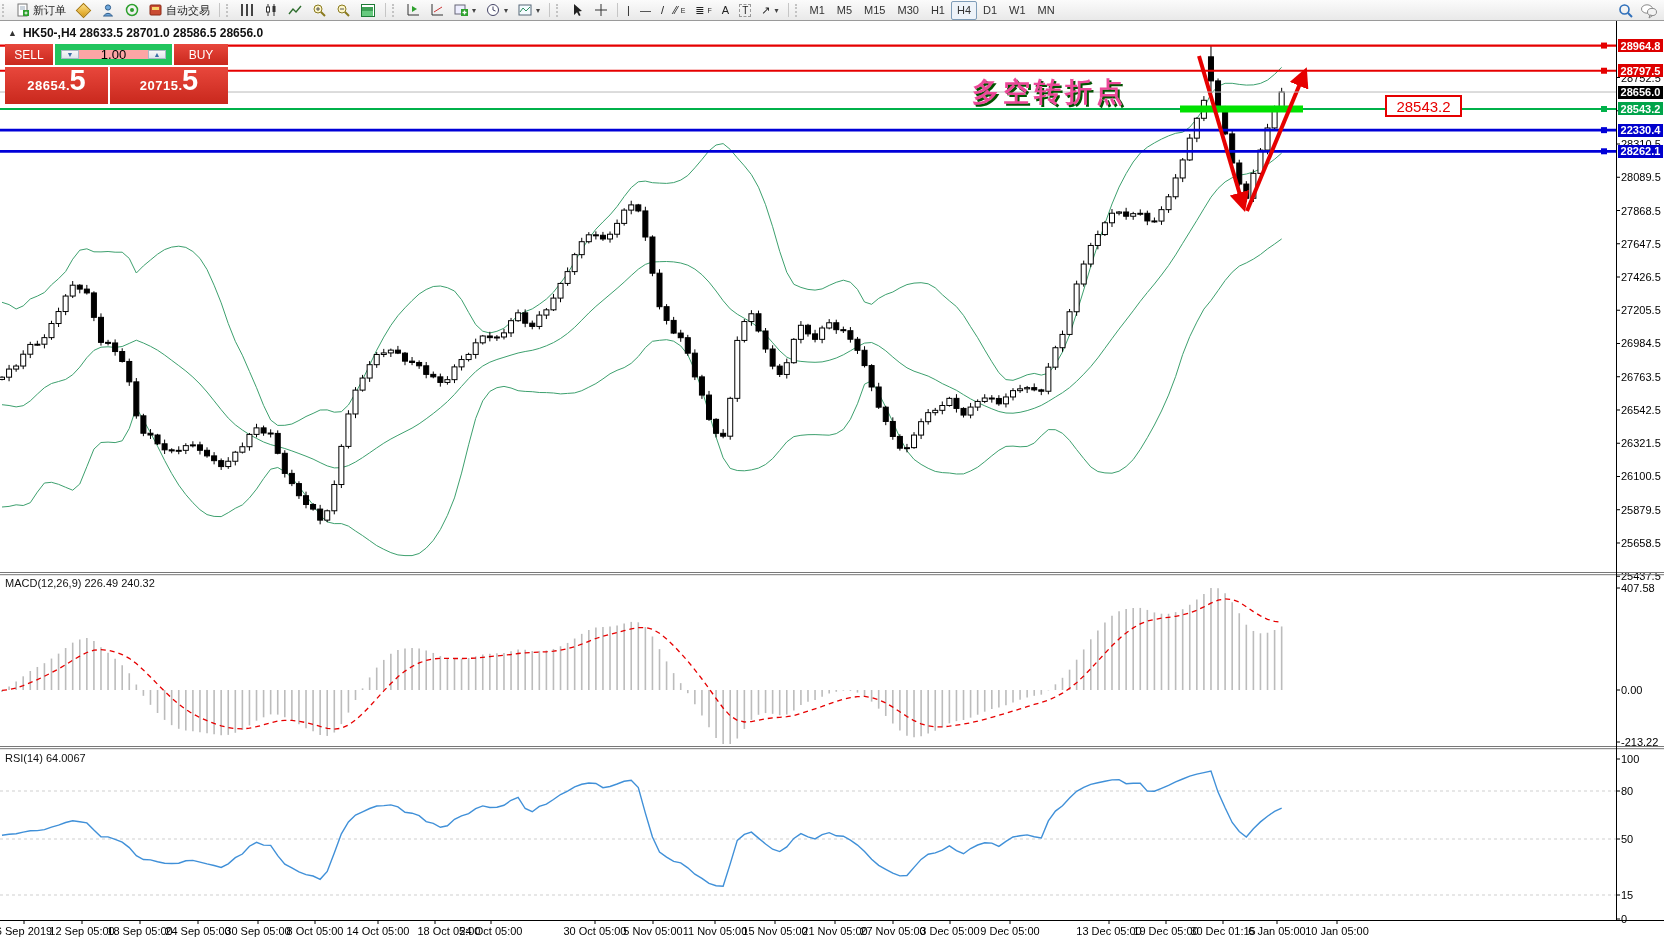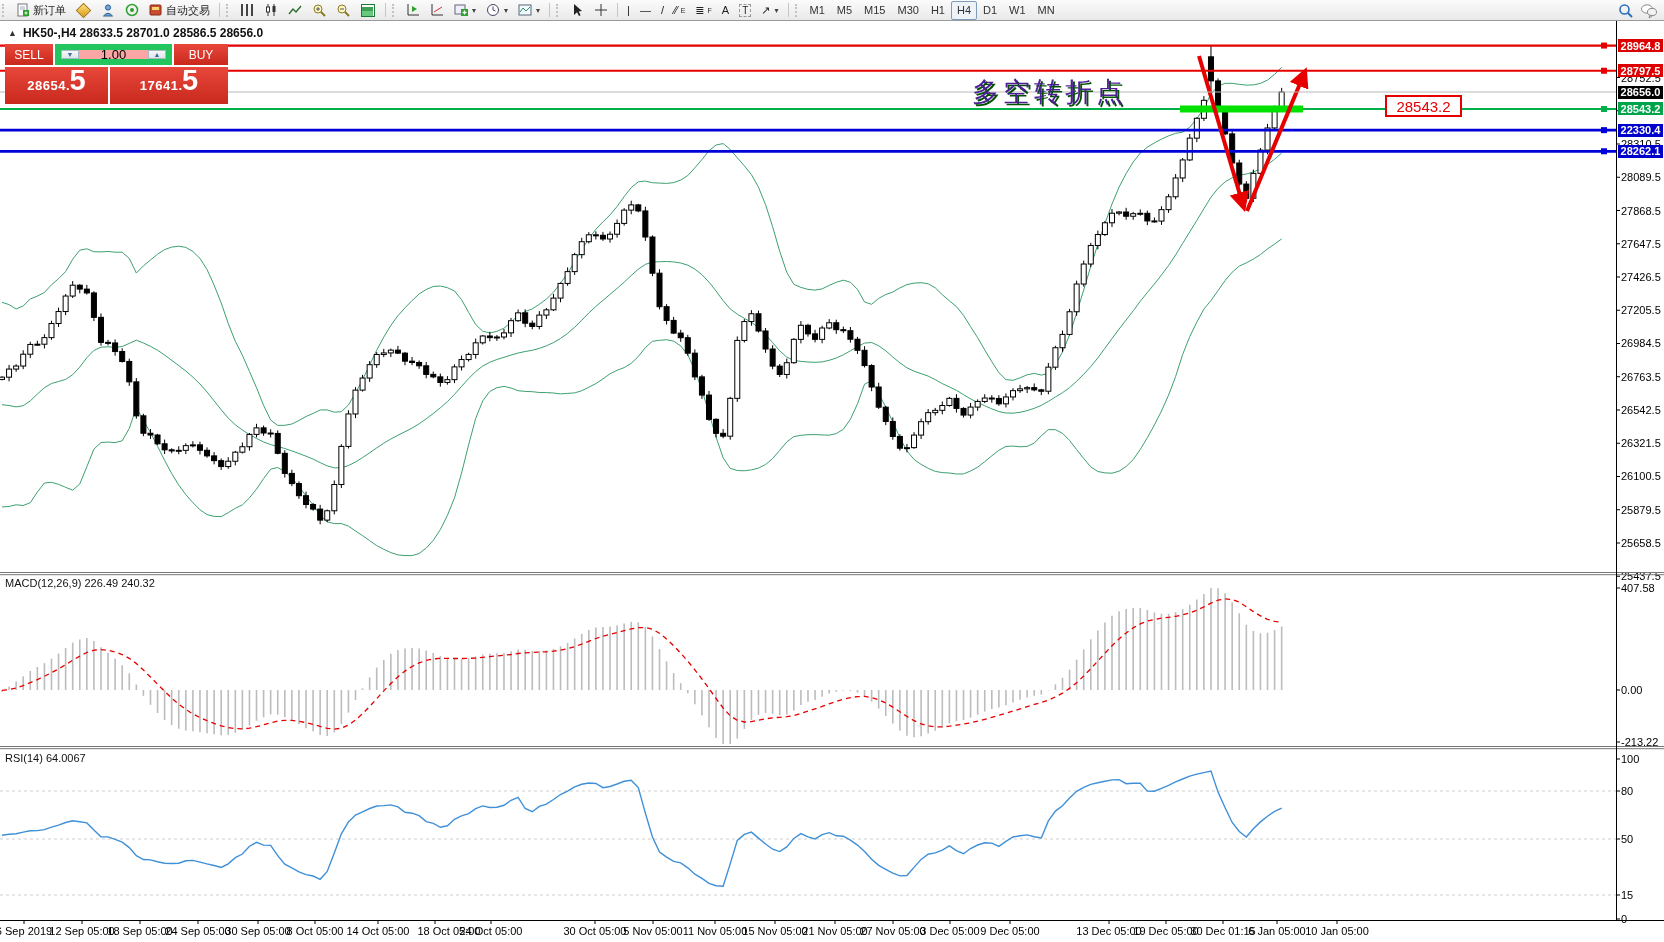--- a/index.html
+++ b/index.html
@@ -36,21 +36,21 @@
   .oc-arrow{width:16px;background:linear-gradient(#f8f8f8,#dfe5ec);border:1px solid #aab8c6;color:#3b6ea5;font-size:7px;display:flex;align-items:center;justify-content:center;}
   .oc-val{flex:1;display:flex;align-items:center;justify-content:center;font-size:13px;color:#000;}
   .oc-row2{display:flex;gap:2px;height:37px;}
   .oc-price{background:linear-gradient(#e8473c,#c9281d);color:#fff;display:flex;align-items:baseline;justify-content:center;}
   .oc-price.sell{flex:0 0 103px;}
   .oc-price.buy{flex:1;}
   .p-small{font-size:13px;font-weight:700;letter-spacing:.5px;}
   .p-big{font-size:29px;font-weight:700;line-height:26px;}
   .p-dot{font-size:13px;font-weight:700;}
   
-  .annotation{left:972px;top:74px;font-size:27px;font-weight:400;color:#4c1d95;
+  .annotation{left:972px;top:74px;font-size:27px;font-weight:700;color:#ec4899;
     text-shadow:2px 2px 0 #005400;letter-spacing:4px;z-index:5;}
   .float-tag{left:1385px;top:95px;width:73px;height:18px;border:2px solid #e60000;color:#e60000;
     font-size:15px;font-weight:400;display:flex;align-items:center;justify-content:center;background:#fff;z-index:6;}
   .ind-label{font-size:11px;color:#111;z-index:5;}
   
   .tick-label{position:absolute;left:1621px;width:43px;font-size:11px;color:#000;line-height:12px;}
   .price-tag{position:absolute;left:1618px;width:45px;height:13px;font-size:11px;font-weight:700;color:#fff;
     display:flex;align-items:center;justify-content:center;z-index:7;}
   .time-label{position:absolute;top:925px;width:90px;text-align:center;font-size:11px;color:#000;}
 </style>
@@ -942,21 +942,21 @@
       </div>
       <div class="oc-btn buy">BUY</div>
     </div>
     <div class="oc-row2">
       <div class="oc-price sell">
         <span class="p-small">28654</span>
           <span class="p-dot">.</span>
           <span class="p-big">5</span>
       </div>
       <div class="oc-price buy">
-        <span class="p-small">17641</span>
+        <span class="p-small">20715</span>
           <span class="p-dot">.</span>
           <span class="p-big">5</span>
       </div>
     </div>
   </div>
 
   <div class="overlay annotation">多空转折点</div>
   <div class="overlay float-tag">28543.2</div>
 
   <div class="overlay ind-label" style="left:5px;top:577px;">MACD(12,26,9) 226.49 240.32</div>

